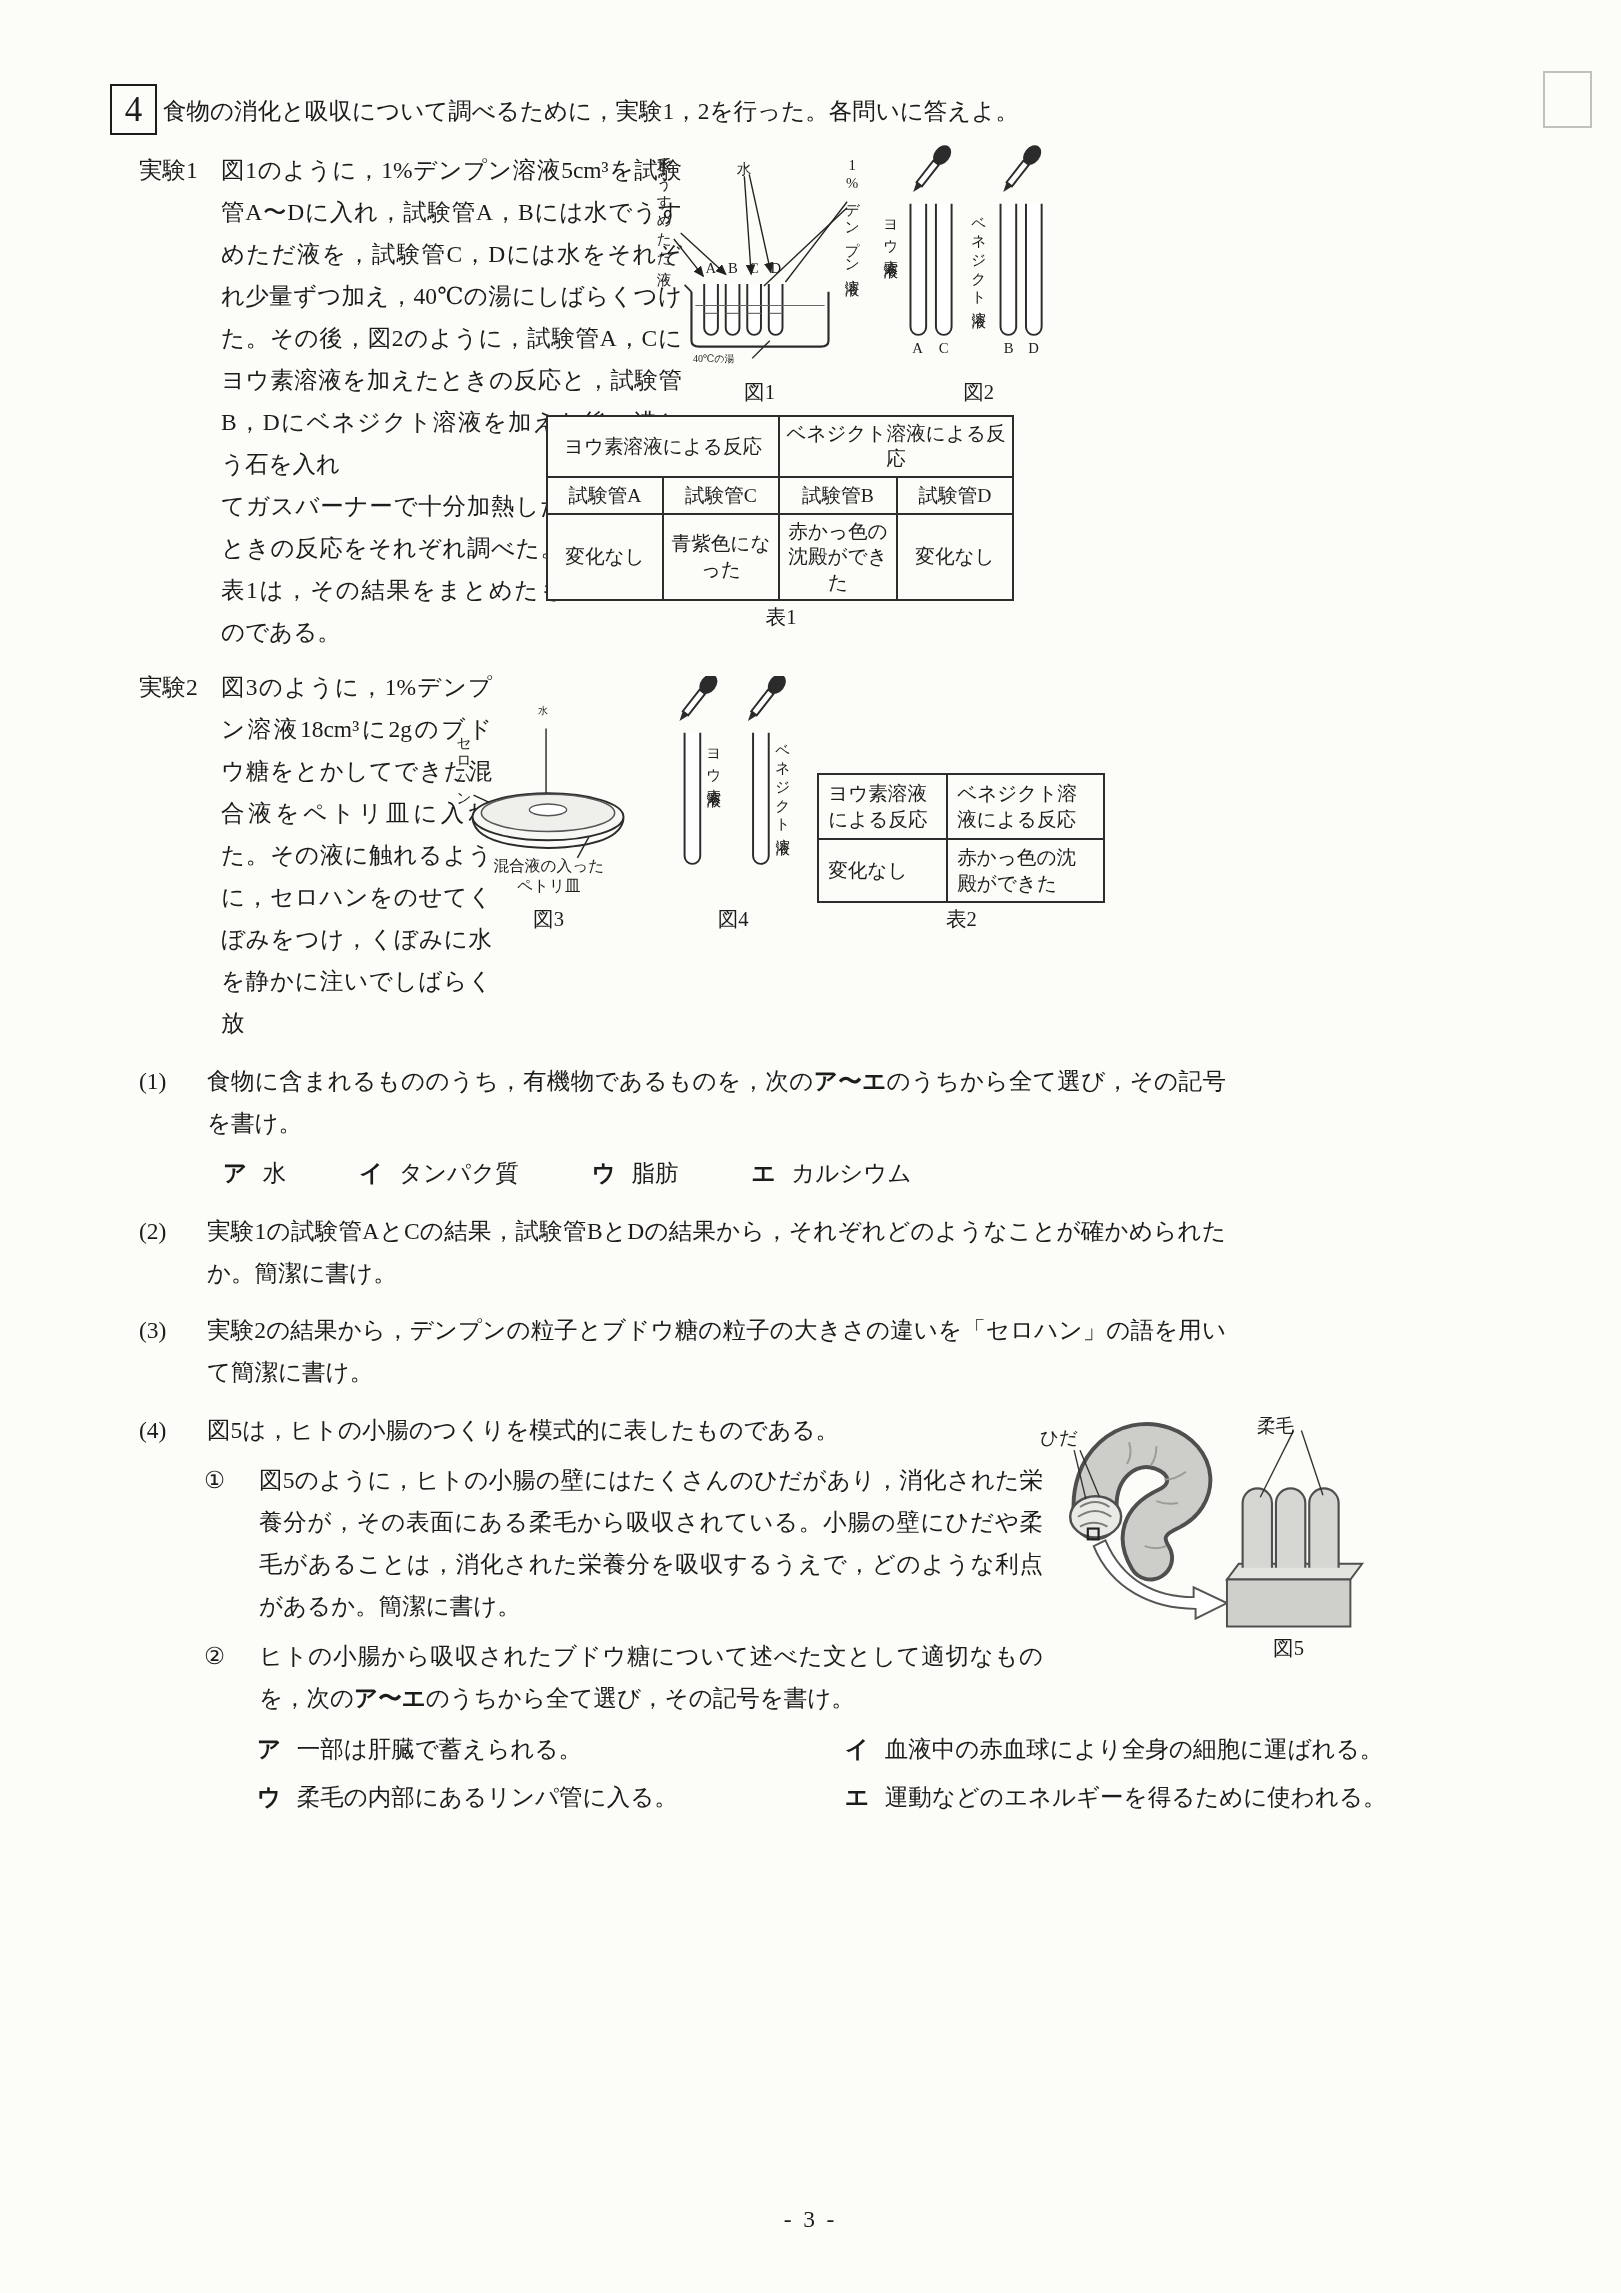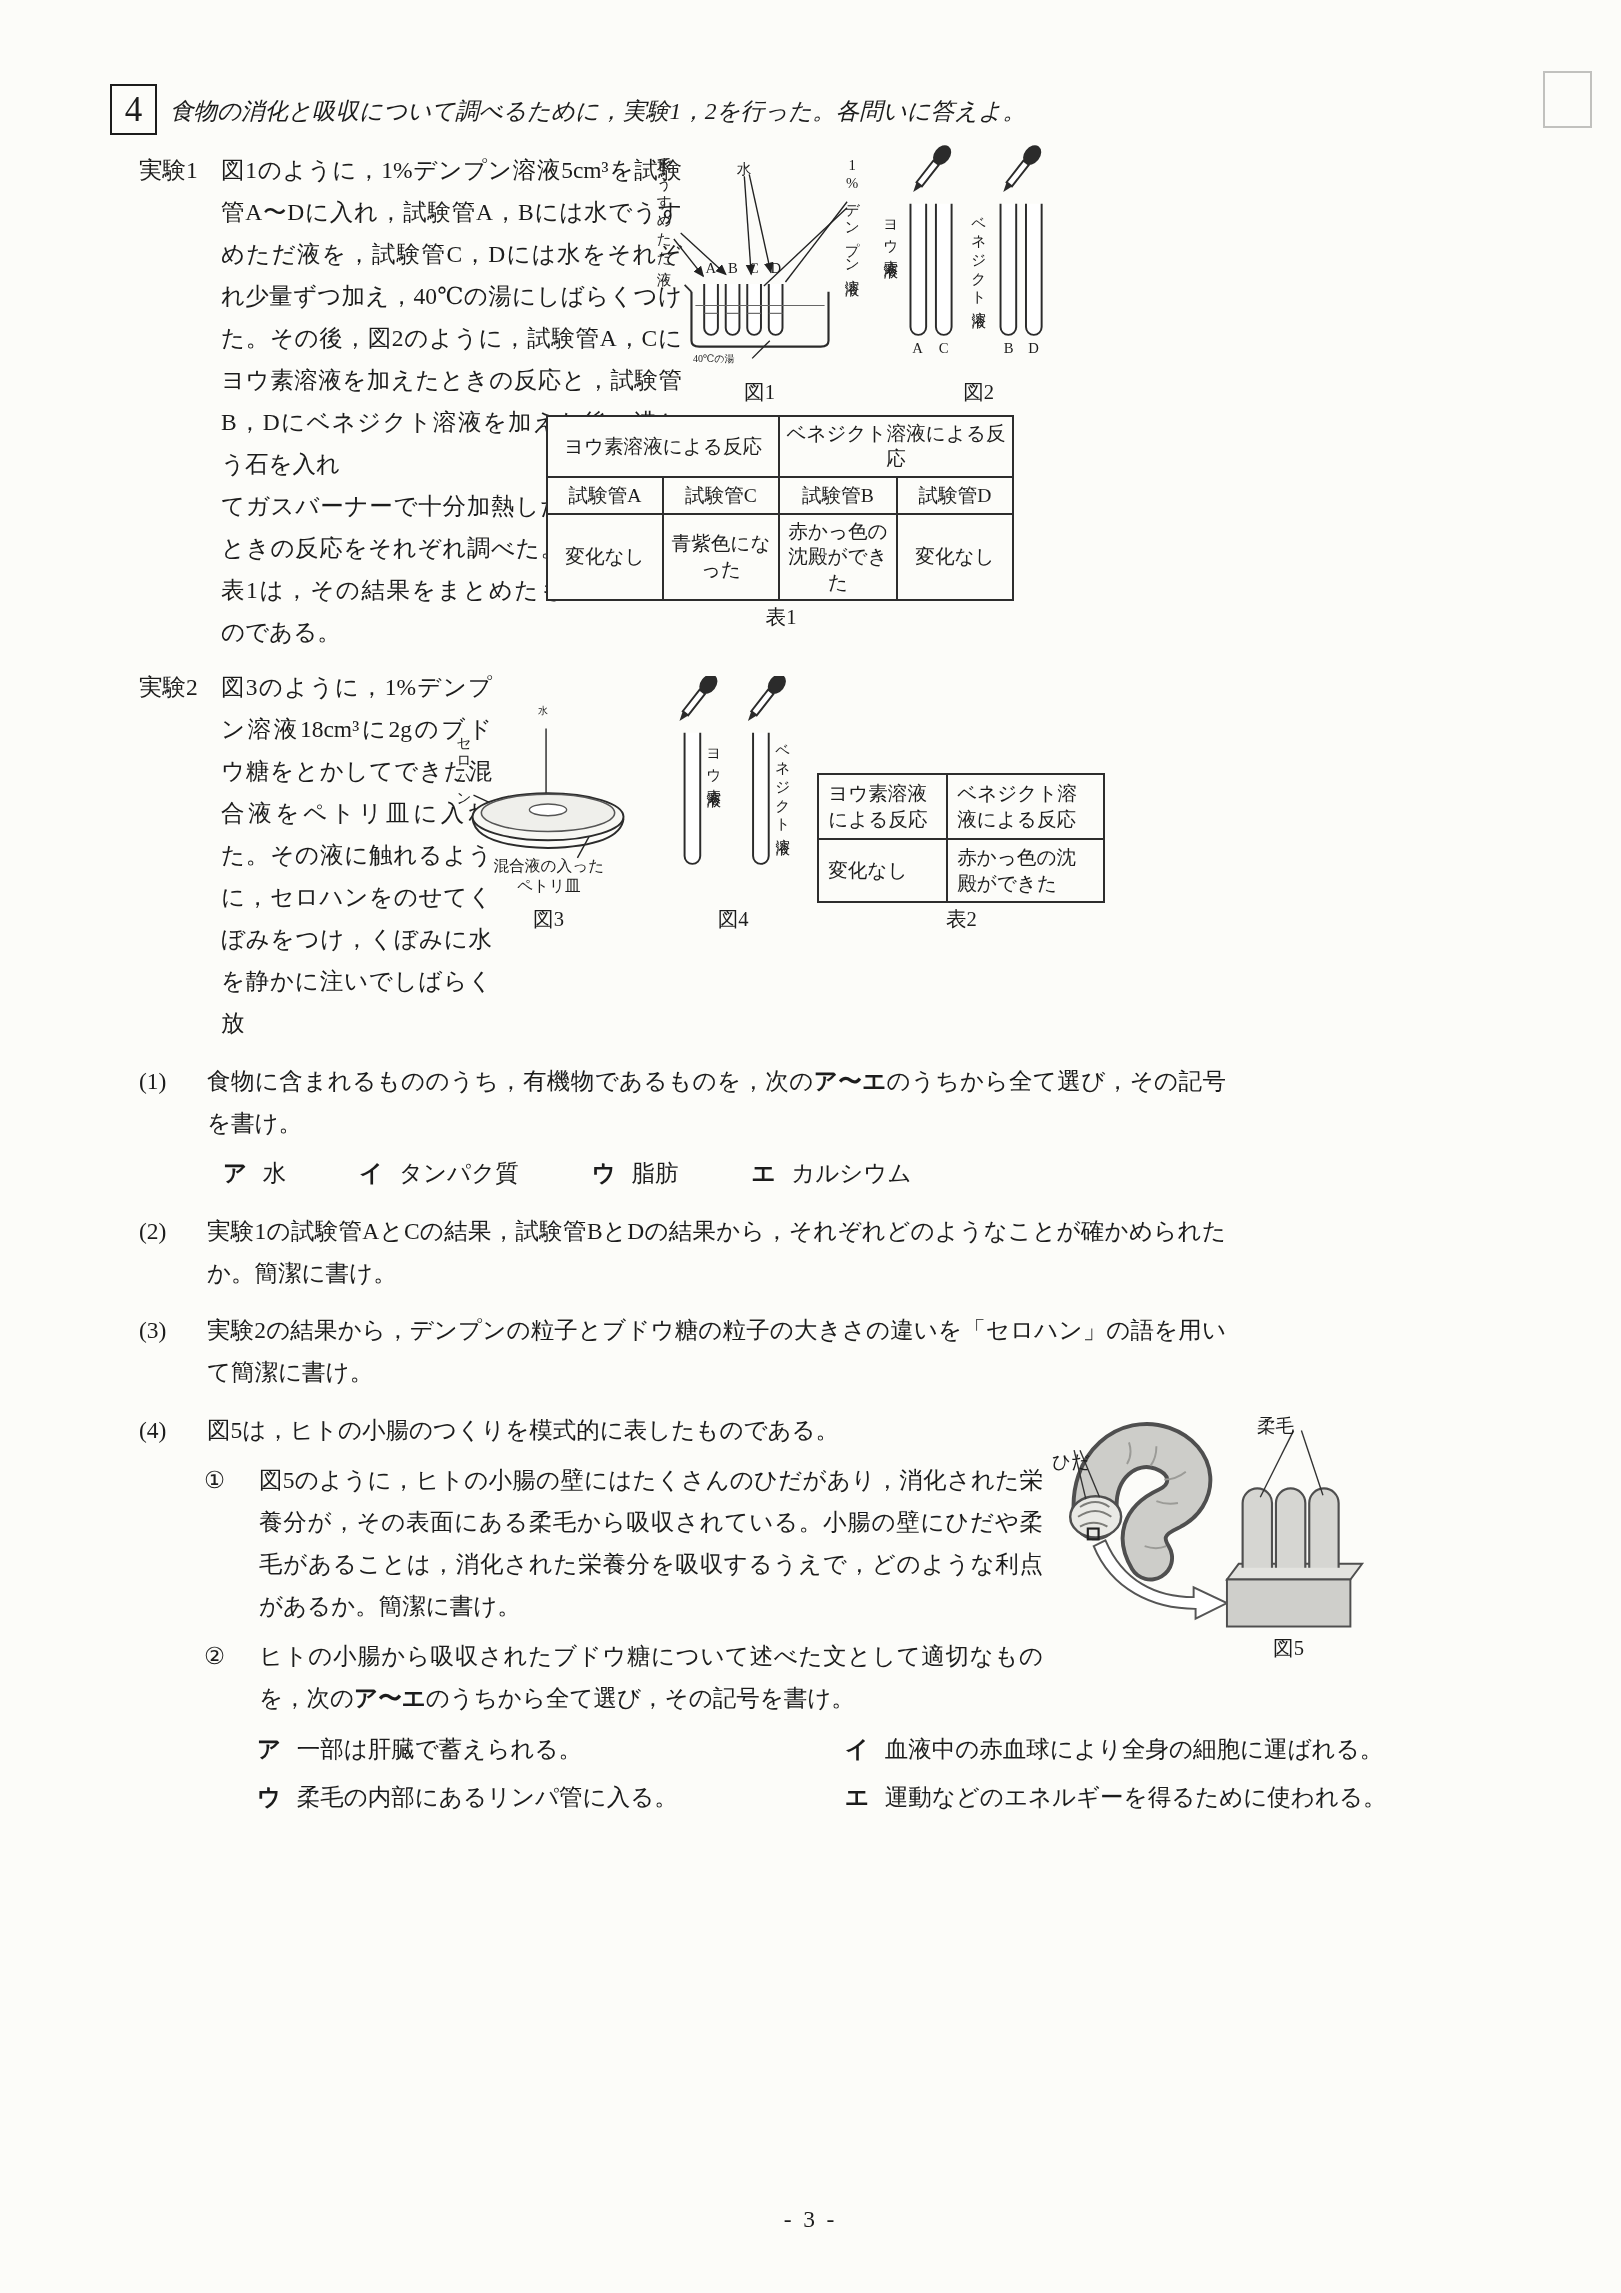--- a/index.html
+++ b/index.html
@@ -11,21 +11,21 @@
   }
   .content { position:absolute; left:110px; top:84px; width:1406px; font-size:23.5px; line-height:42px; }
   p.jp { margin:0; text-align:justify; }
 
   
   .header-row { display:flex; align-items:flex-start; }
   .qnum-box {
     width:47px; height:51px; border:2.9px solid #1c1c1c; font-size:35px;
     display:flex; align-items:center; justify-content:center; flex:0 0 auto;
   }
-  .intro { margin-left:13px; padding-top:5.9px;font-style:italic; }
+  .intro { margin-left:6px; padding-top:5.9px; }
 
   
   .exp { position:relative; margin-top:13.7px; }
   .exp-label { position:absolute; left:29px; top:0; }
   .exp-body { margin-left:111px; }
   .w470 { width:461px; }
   .w350 { width:343px; }
   .w276 { width:271px; }
   .exp1-right { position:absolute; left:544px; top:-3.9px; width:470px; }
   .exp2-figs { position:absolute; left:338px; top:9.8px; }
@@ -345,21 +345,21 @@
             <g>
               <polygon points="200,182 212,166 338,166 326,182" fill="#e3e3df" stroke="#4f4f4f" stroke-width="2"></polygon>
               <path d="M216,170 L216,104 A15,15 0 0 1 246,104 L246,170" fill="#d6d6d2" stroke="#4f4f4f" stroke-width="2.2"></path>
               <path d="M250,170 L250,104 A15,15 0 0 1 280,104 L280,170" fill="#d6d6d2" stroke="#4f4f4f" stroke-width="2.2"></path>
               <path d="M284,170 L284,104 A15,15 0 0 1 314,104 L314,170" fill="#d6d6d2" stroke="#4f4f4f" stroke-width="2.2"></path>
               <rect x="200" y="182" width="126" height="48" fill="#cfcfcb" stroke="#4f4f4f" stroke-width="2"></rect>
             </g>
             <line x1="268" y1="30" x2="234" y2="98" stroke="#333" stroke-width="1.4"></line>
             <line x1="276" y1="30" x2="298" y2="96" stroke="#333" stroke-width="1.4"></line>
           </svg>
-          <div class="fig5-label" style="left:21px;top:25.5px;margin-top:24px;">ひだ</div>
+          <div class="fig5-label" style="left:9px;top:25.5px;">ひだ</div>
           <div class="fig5-label" style="left:226px;top:2px;margin-top:12px;">柔毛</div>
           <div class="fig-caption" style="position:absolute;left:191px;top:231px;width:133px;">図5</div>
         </div>
       </figure>
 
       <div class="sub">
         <span class="subnum">①</span>
         <div class="subtext">図5のように，ヒトの小腸の壁にはたくさんのひだがあり，消化された栄養分が，その表面にある柔毛から吸収されている。小腸の壁にひだや柔毛があることは，消化された栄養分を吸収するうえで，どのような利点があるか。簡潔に書け。</div>
       </div>
 

